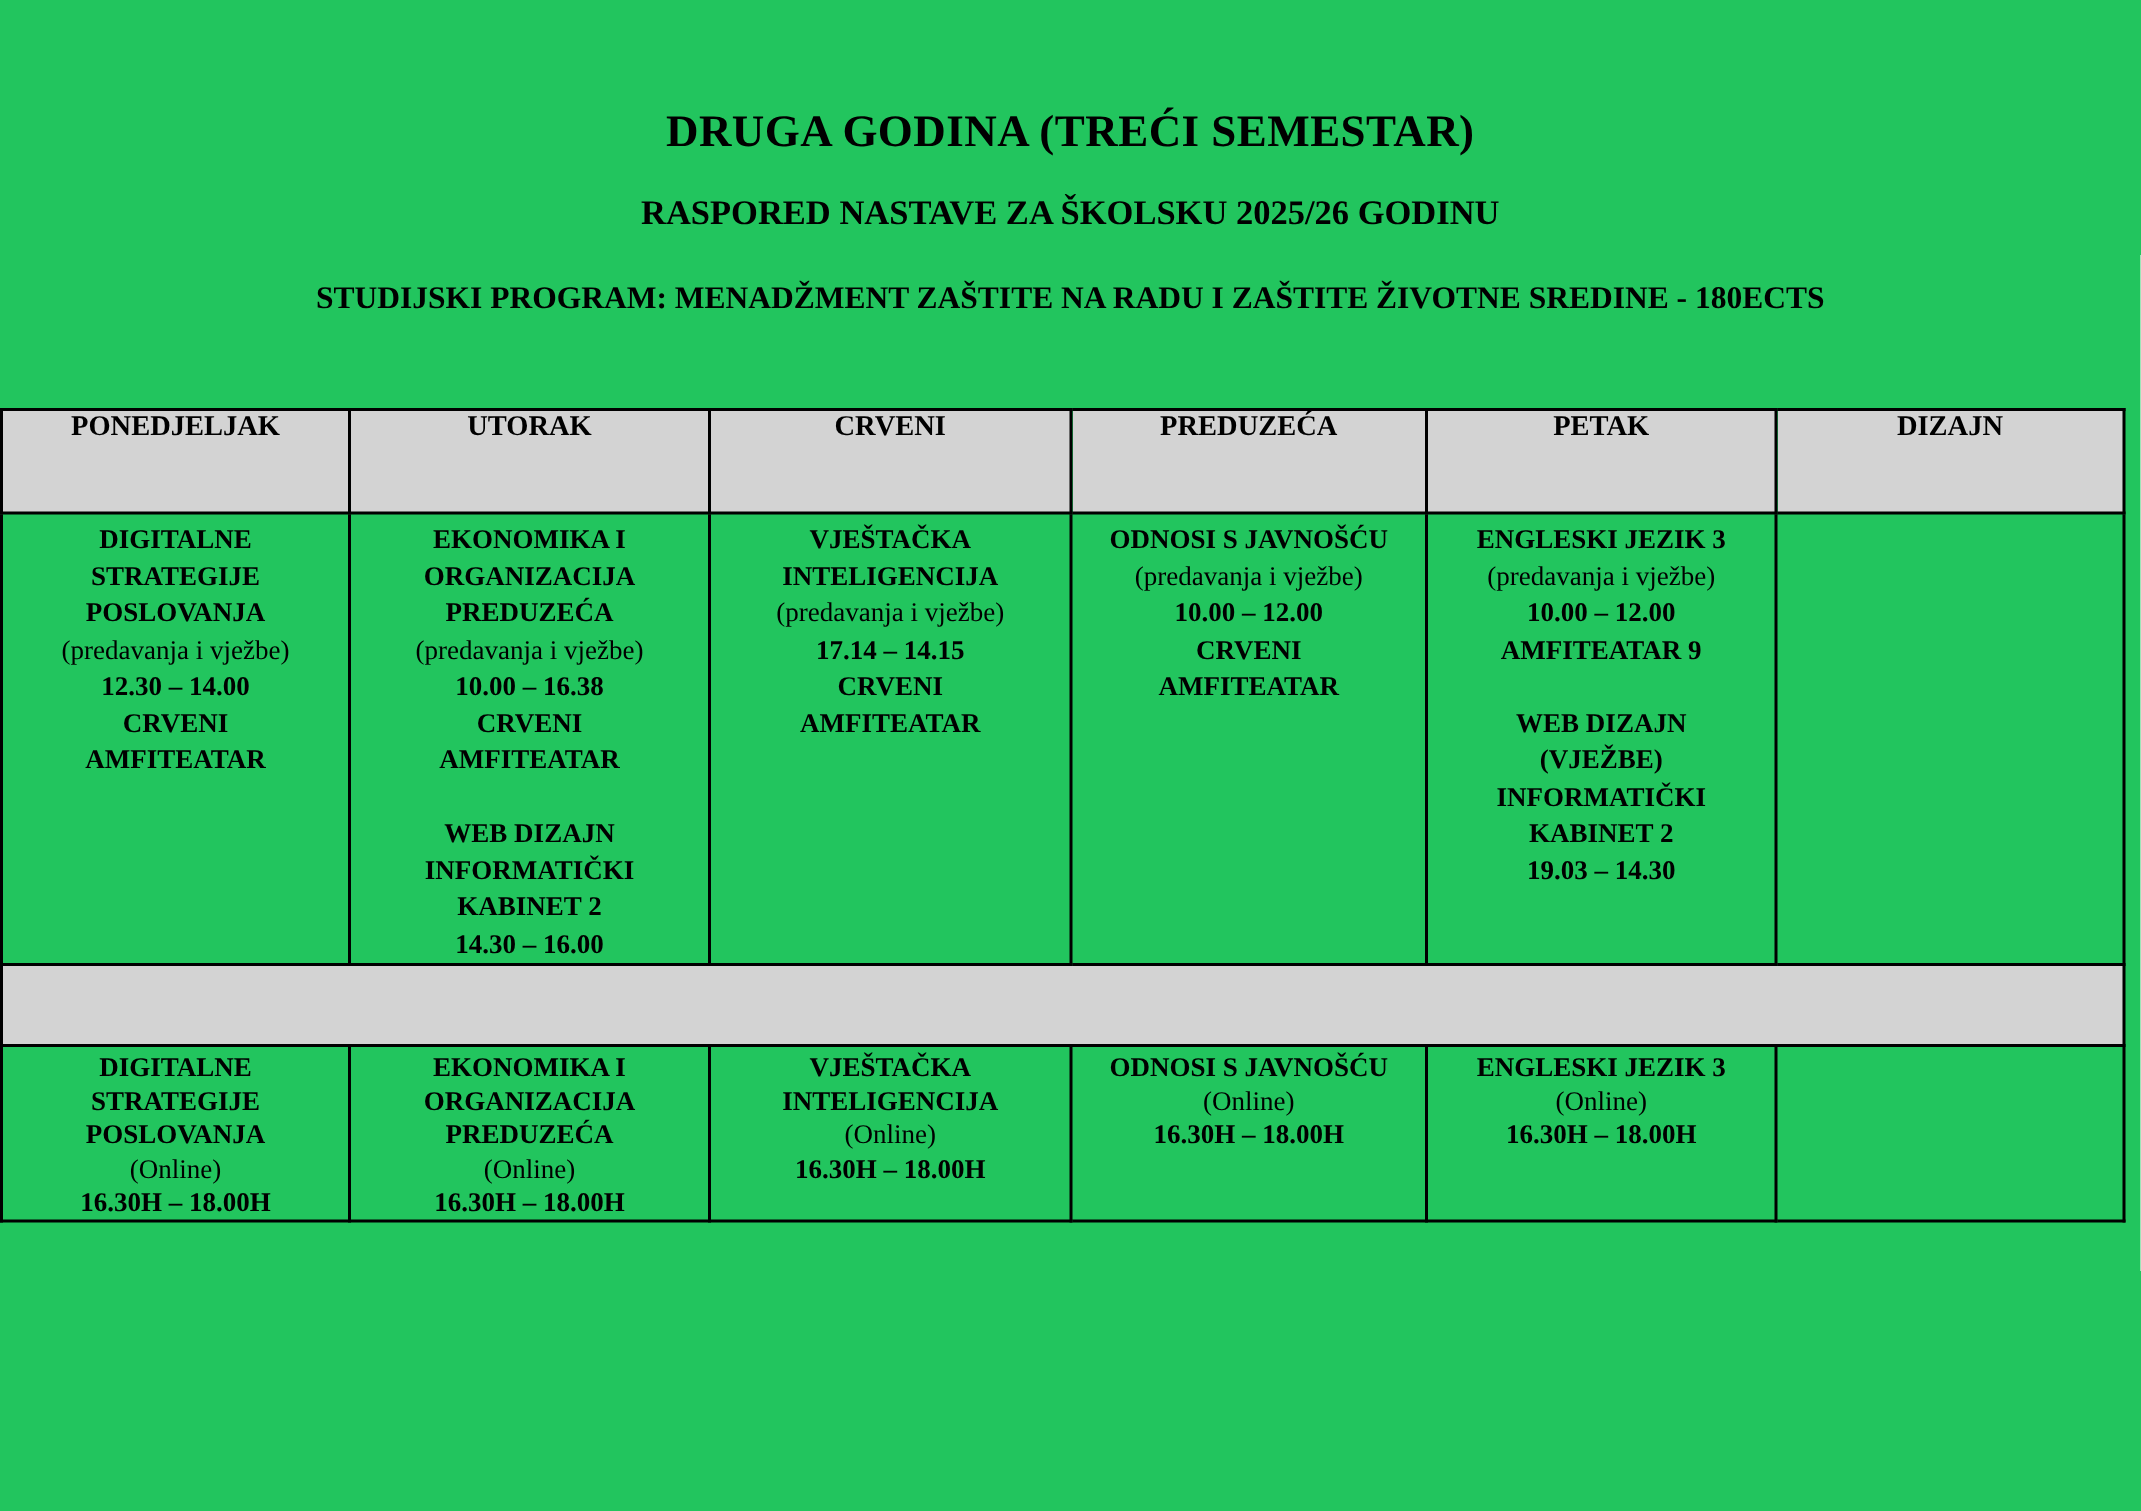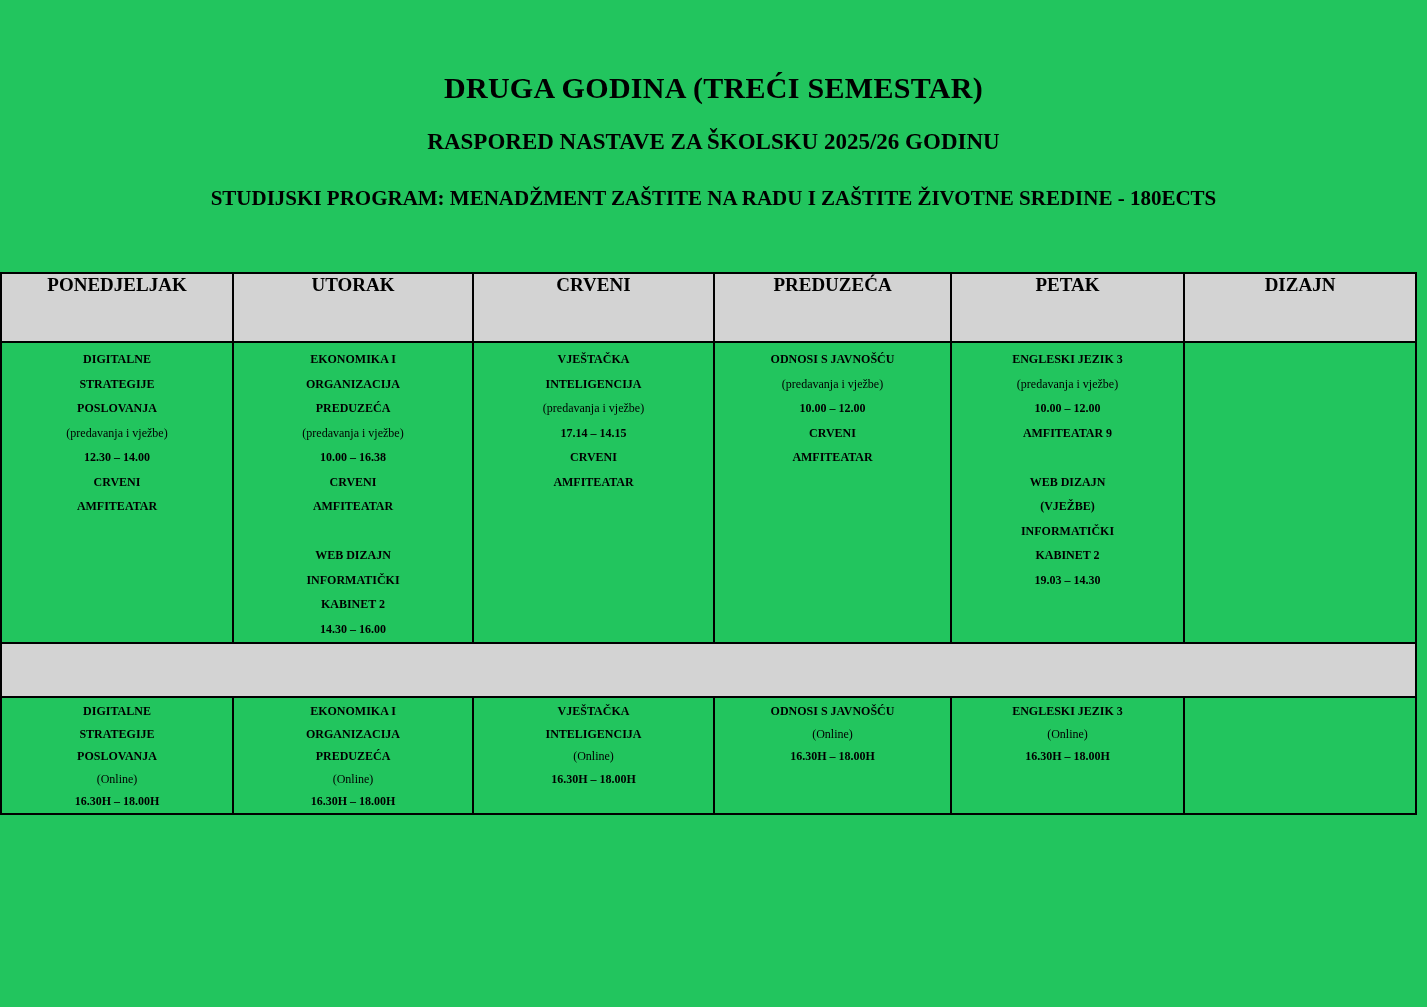--- a/index.html
+++ b/index.html
@@ -32,21 +32,21 @@
     height:67px;
     vertical-align:middle;
     font-size:19px;
     font-weight:bold;
     margin-left:38px;
   }
   tr.row-main td   { height:295px; padding-top:4px; }
   tr.row-sep  td   { height:52px; }
   tr.row-online td { height:107px; padding-top:2px; }
 
-  .line      { font-size:12px; font-weight:bold; line-height:24.5px; white-space:nowrap; }
+  .line      { font-size:18px; font-weight:bold; line-height:24.5px; white-space:nowrap; }
   .line.reg  { font-weight:normal; }
   tr.row-online .line { line-height:22.5px; }
 </style>
 </head>
 <body>
 
 <div class="page" style="background: #22c55e;">
 
   <div class="title title-1">DRUGA GODINA (TREĆI SEMESTAR)</div>
   <div class="title title-2">RASPORED NASTAVE ZA ŠKOLSKU 2025/26 GODINU</div>

